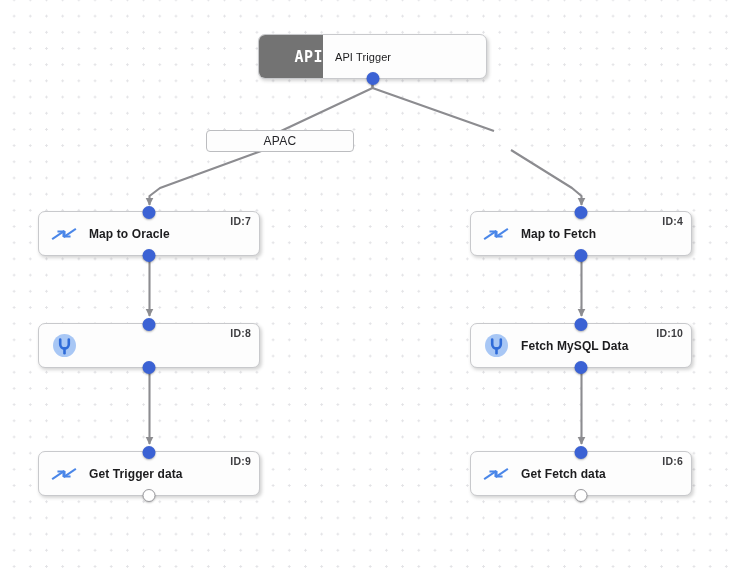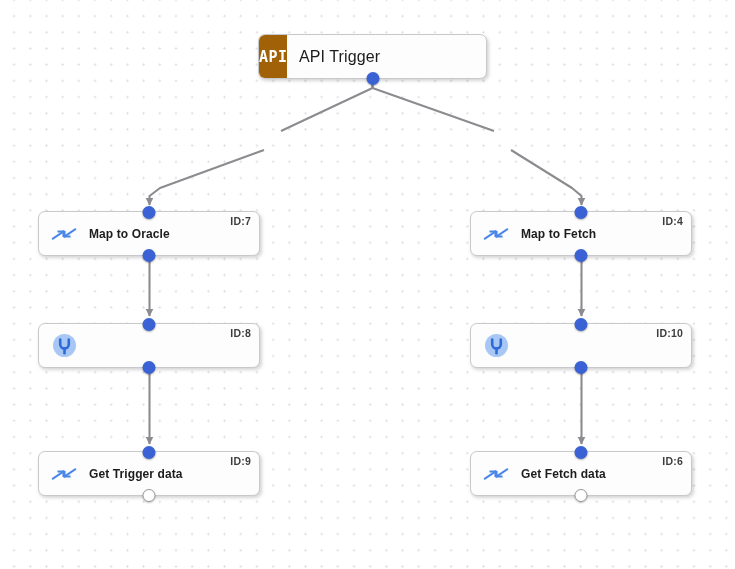--- a/index.html
+++ b/index.html
@@ -64,40 +64,40 @@
   
   .trigger {
     left: 258px;
     top: 34px;
     width: 229px;
     height: 45px;
     padding: 0;
     border-radius: 7px;
   }
   .api-badge {
-    width: 28px;
+    width: 64px;
     height: 100%;
-    background: #a16207;
+    background: #737373;
     border-radius: 6px 0 0 6px;
     display: flex;
     align-items: center;
-    justify-content: flex-start;
+    justify-content: flex-end;
     flex: none;
   }
   .api-badge span {
     color: #ffffff;
     font-family: "DejaVu Sans Mono", monospace;
     font-size: 15px;
     font-weight: bold;
     letter-spacing: 0.5px;
   }
   .trigger .node-label {
     margin-left: 12px;
     font-weight: normal;
-    font-size: 16px;
+    font-size: 11px;
   }
 
   
   .step {
     width: 222px;
     height: 45px;
   }
   .step .icon-slot {
     width: 50px;
     display: flex;
@@ -180,20 +180,23 @@
   </svg>
 
   <div class="node trigger">
     <div class="api-badge">
       <span>API</span>
     </div>
     <div class="node-label">API Trigger</div>
     <div class="port filled bottom"></div>
   </div>
 
+  <div class="branch-label" style="left:206px; top:130px; width:148px;">
+    <span>APAC</span>
+  </div>
 
   <div class="node step" style="left:38px; top:211px;">
     <div class="icon-slot icon-map">
       <svg width="26" height="18" viewBox="0 0 26 18">
         <g stroke="#4a86e8" stroke-width="2.1" fill="none" stroke-linecap="square">
           <path d="M2,13.5 L12.5,6.5"></path>
             <path d="M7.5,6.5 L12.5,6.5 L12.5,11"></path>
           <path d="M24,4.5 L13.5,11.5"></path>
             <path d="M18.5,11.5 L13.5,11.5 L13.5,7"></path>
         </g>
@@ -253,20 +256,21 @@
   </div>
 
   <div class="node step" style="left:470px; top:323px;">
     <div class="icon-slot icon-conn">
       <svg width="25" height="25" viewBox="0 0 25 25">
         <circle cx="12.5" cy="12.5" r="11.5" fill="#a8c7f5"></circle>
         <path d="M8.2,6.5 L8.2,11.2 A4.3,4.3 0 0 0 16.8,11.2 L16.8,6.5" fill="none" stroke="#2f6bd8" stroke-width="2.6" stroke-linecap="round"></path>
         <path d="M12.5,15.2 L12.5,20.3" stroke="#2f6bd8" stroke-width="2.6" stroke-linecap="round"></path>
       </svg>
     </div>
+    <div class="node-label">Fetch MySQL Data</div>
     <div class="node-id">ID:10</div>
     <div class="port filled top"></div>
     <div class="port filled bottom"></div>
   </div>
 
   <div class="node step" style="left:470px; top:451px;">
     <div class="icon-slot icon-map">
       <svg width="26" height="18" viewBox="0 0 26 18">
         <g stroke="#4a86e8" stroke-width="2.1" fill="none" stroke-linecap="square">
           <path d="M2,13.5 L12.5,6.5"></path>

